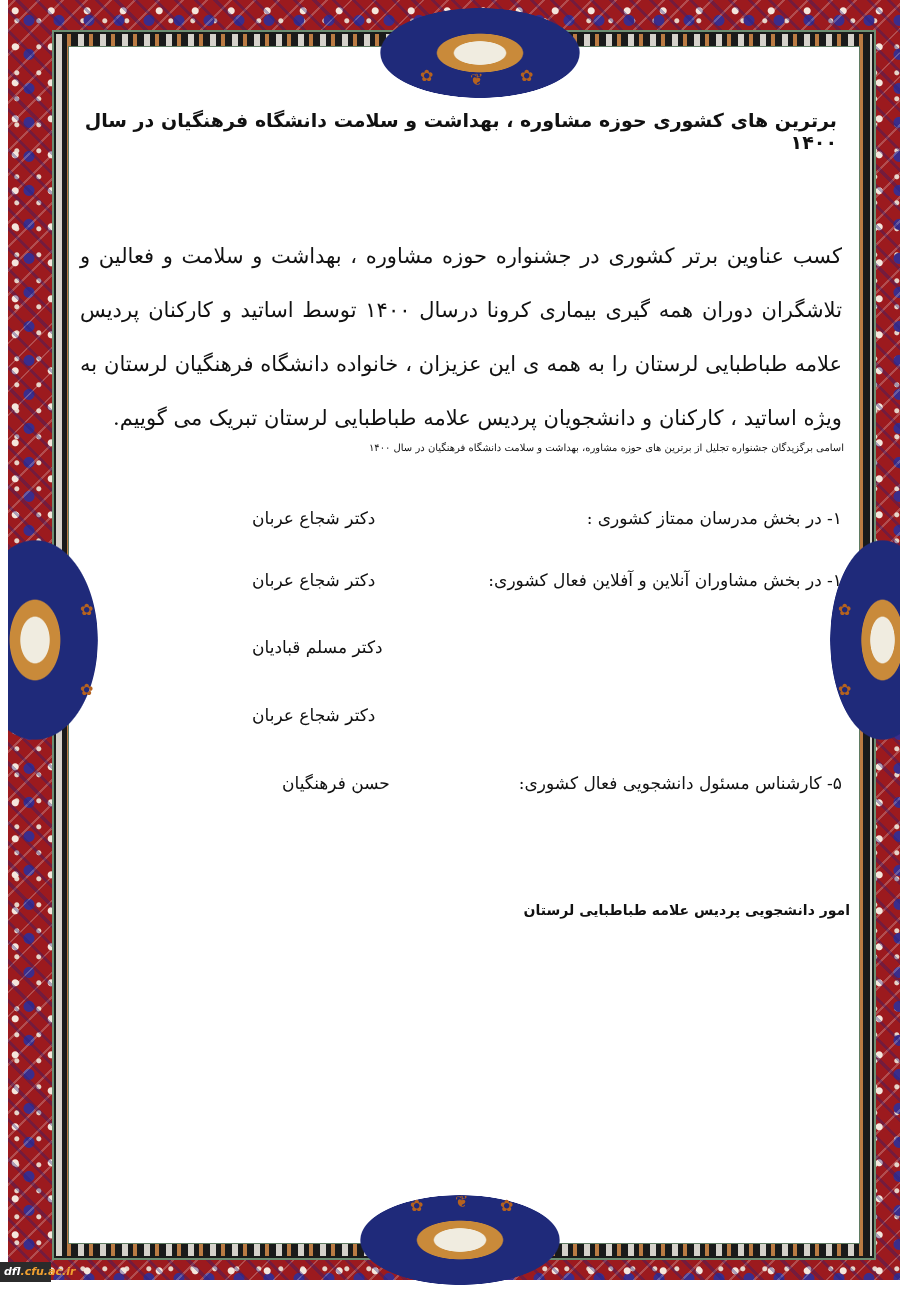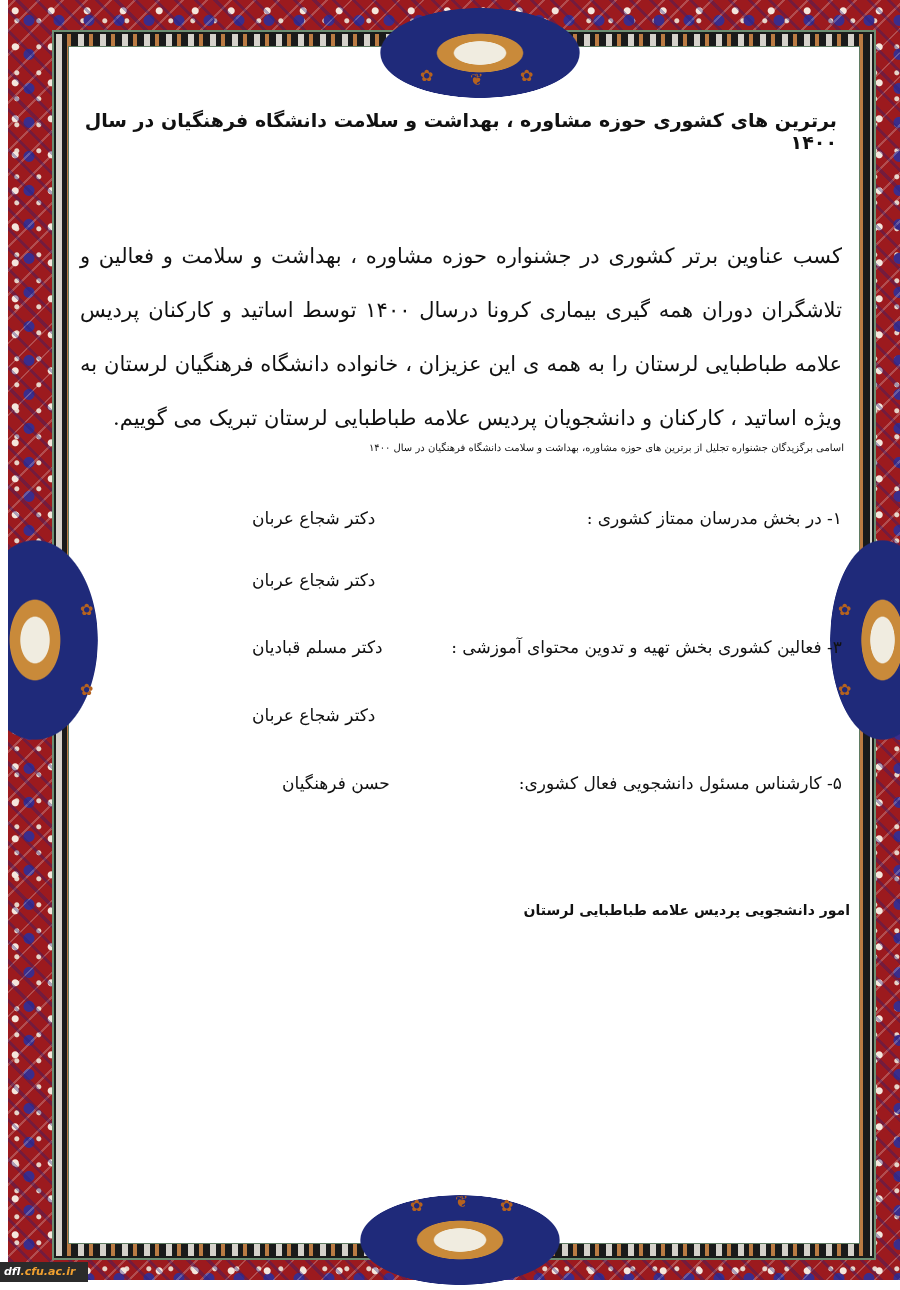--- a/index.html
+++ b/index.html
@@ -46,21 +46,21 @@
 
   .content { position:absolute; left:80px; top:90px; width:770px; z-index:5; direction:rtl; color:#111; }
   .title { font-family:"DejaVu Sans", sans-serif; font-weight:bold; font-size:19px; text-align:right; margin:5px; padding-right:8px; position:absolute; top:14px; right:0; width:770px;}
   .para { font-family:"DejaVu Serif", serif; font-size:21px; line-height:54px; text-align:justify; text-align-last:right; position:absolute; top:118px; right:0; width:762px; padding-right:8px;}
   .subhead { font-family:"DejaVu Serif", serif; font-size:10px; position:absolute; top:352px; right:0; width:770px; text-align:right; padding-right:6px; white-space:nowrap;}
   .award { position:absolute; right:8px; width:760px; height:30px; font-family:"DejaVu Serif", serif; font-size:17px; }
   .award .label { position:absolute; right:0; top:0; white-space:nowrap; }
   .award .name { position:absolute; top:0; white-space:nowrap; }
   .footer-sign { position:absolute; top:812px; left:0; width:770px; text-align:right; font-family:"DejaVu Sans", sans-serif; font-weight:bold; font-size:14px; }
 
-  .watermark { position:absolute; left:0; top:1262px; width:88px; height:20px; background:#2b2b2b; z-index:6;
+  .watermark { position:absolute; left:0; top:1262px; width:51px; height:20px; background:#2b2b2b; z-index:6;
     color:#f0a030; font-family:"DejaVu Sans", sans-serif; font-style:italic; font-weight:bold; font-size:11px; line-height:20px; padding-left:4px; box-sizing:border-box; }
   .watermark .wm-dfl { color:#ffffff; }
 </style>
 </head>
 <body>
 
 <div class="frame-outer"></div>
 <div class="frame-band"></div>
 <div class="paper"></div>
 
@@ -83,24 +83,24 @@
 <div class="content">
   <h1 class="title">برترین های کشوری حوزه مشاوره ، بهداشت و سلامت دانشگاه فرهنگیان در سال ۱۴۰۰</h1>
   <p class="para">کسب عناوین برتر کشوری در جشنواره حوزه مشاوره ، بهداشت و سلامت و فعالین و تلاشگران دوران همه گیری بیماری کرونا درسال ۱۴۰۰ توسط اساتید و کارکنان پردیس علامه طباطبایی لرستان را به همه ی این عزیزان ، خانواده دانشگاه فرهنگیان لرستان به ویژه اساتید ، کارکنان و دانشجویان پردیس علامه طباطبایی لرستان تبریک می گوییم.</p>
   <div class="subheading subhead">اسامی برگزیدگان جشنواره تجلیل از برترین های حوزه مشاوره، بهداشت و سلامت دانشگاه فرهنگیان در سال ۱۴۰۰</div>
 
   <div class="award" style="top:418px">
     <span class="label">۱- در بخش مدرسان ممتاز کشوری :</span>
     <span class="name" style="left:170px">دکتر شجاع عربان</span>
   </div>
   <div class="award" style="top:480px">
+    <span class="label">۱- در بخش مشاوران آنلاین و آفلاین فعال کشوری:</span>
     <span class="name" style="left:170px">دکتر شجاع عربان</span>
   </div>
   <div class="award" style="top:547px">
-    <span class="label">۳- فعالین کشوری بخش تهیه و تدوین محتوای آموزشی :</span>
     <span class="name" style="left:170px">دکتر مسلم قبادیان</span>
   </div>
   <div class="award" style="top:615px">
     <span class="name" style="left:170px">دکتر شجاع عربان</span>
   </div>
   <div class="award" style="top:683px">
     <span class="label">۵- کارشناس مسئول دانشجویی فعال کشوری:</span>
     <span class="name" style="left:200px">حسن فرهنگیان</span>
   </div>
 

